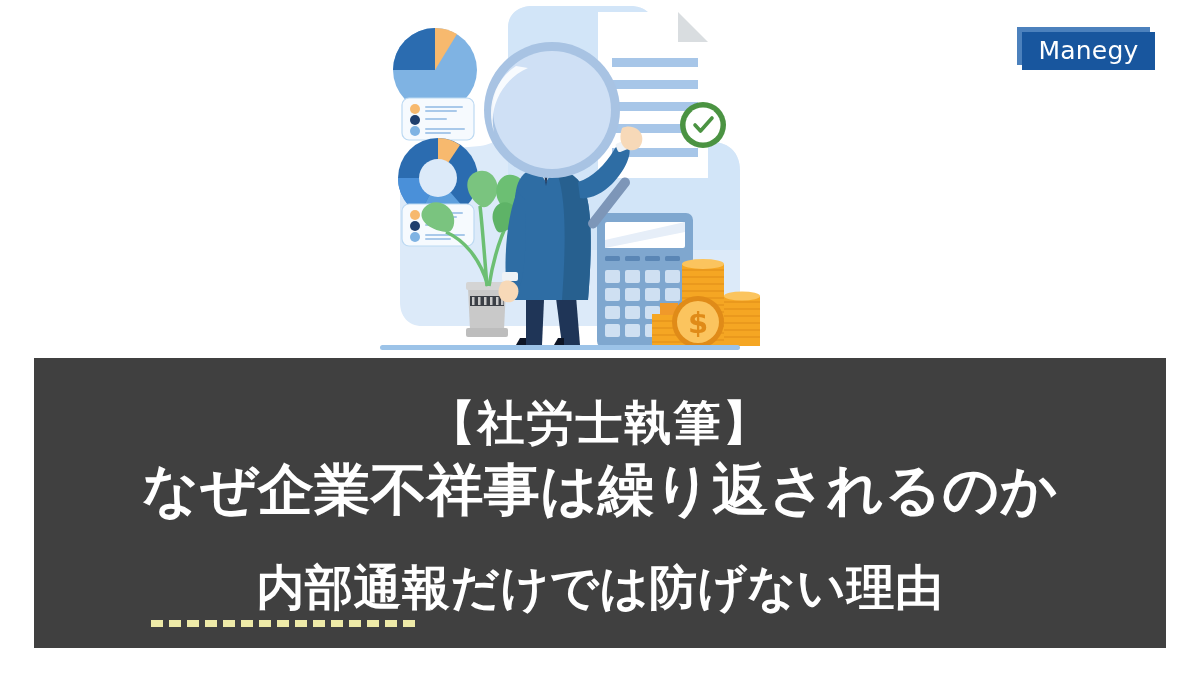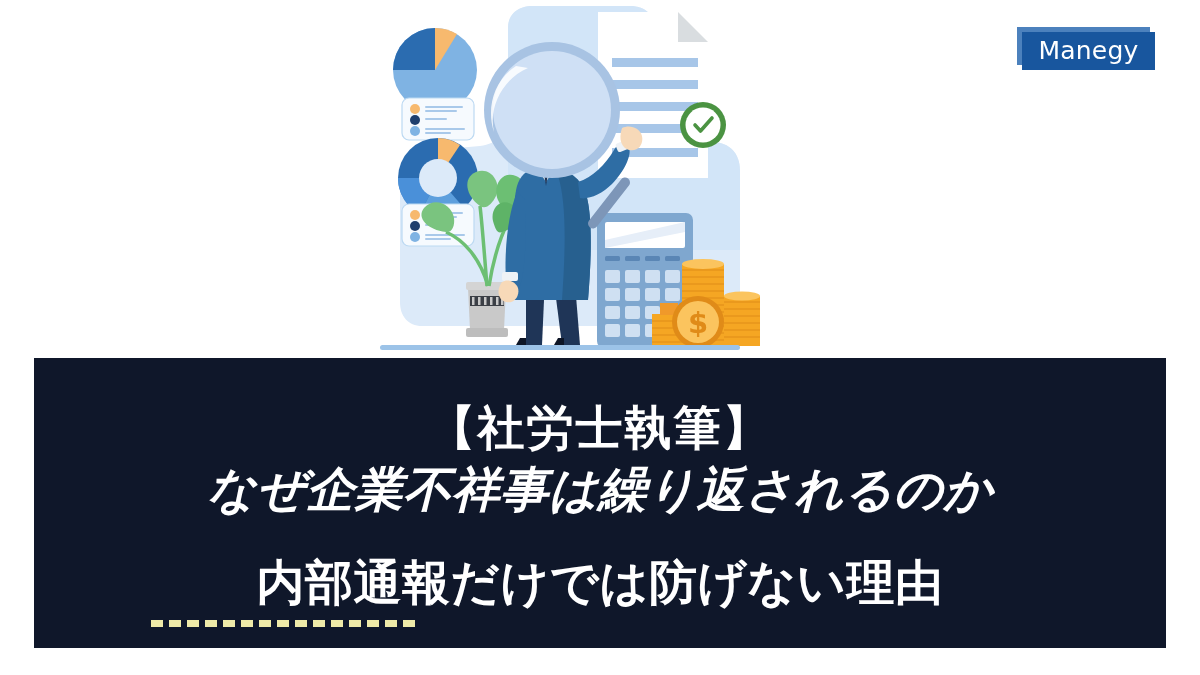--- a/index.html
+++ b/index.html
@@ -68,21 +68,21 @@
   }
   .illus svg { display: block; }
 
   
   .title-band {
     position: absolute;
     left: 34px;
     top: 358px;
     width: 1132px;
     height: 290px;
-    background: #0f172a;
+    background: #404040;
   }
   .title-inner {
     position: absolute;
     left: 0;
     top: 0;
     width: 100%;
     height: 100%;
     display: flex;
     flex-direction: column;
     align-items: center;
@@ -93,21 +93,21 @@
   .title-line {
     color: #ffffff;
     font-family: "DejaVu Sans", sans-serif;
     font-weight: bold;
     font-size: 49px;
     line-height: 1.28;
     letter-spacing: 1px;
     white-space: nowrap;
   }
   .title-line.l1 { font-size: 47px; letter-spacing: 2px; }
-  .title-line.l2 { font-size: 48px; letter-spacing: 0.5px; font-style: italic; }
+  .title-line.l2 { font-size: 56px; letter-spacing: 0.5px; }
   .title-line.l3 { font-size: 48px; letter-spacing: 0.5px; margin-top: 32px; }
   .underline-dash {
     position: absolute;
     left: 117px;
     top: 262px;
     width: 268px;
     height: 7px;
     background: repeating-linear-gradient(
       to right,
       #eeeaa8 0px, #eeeaa8 12px,

